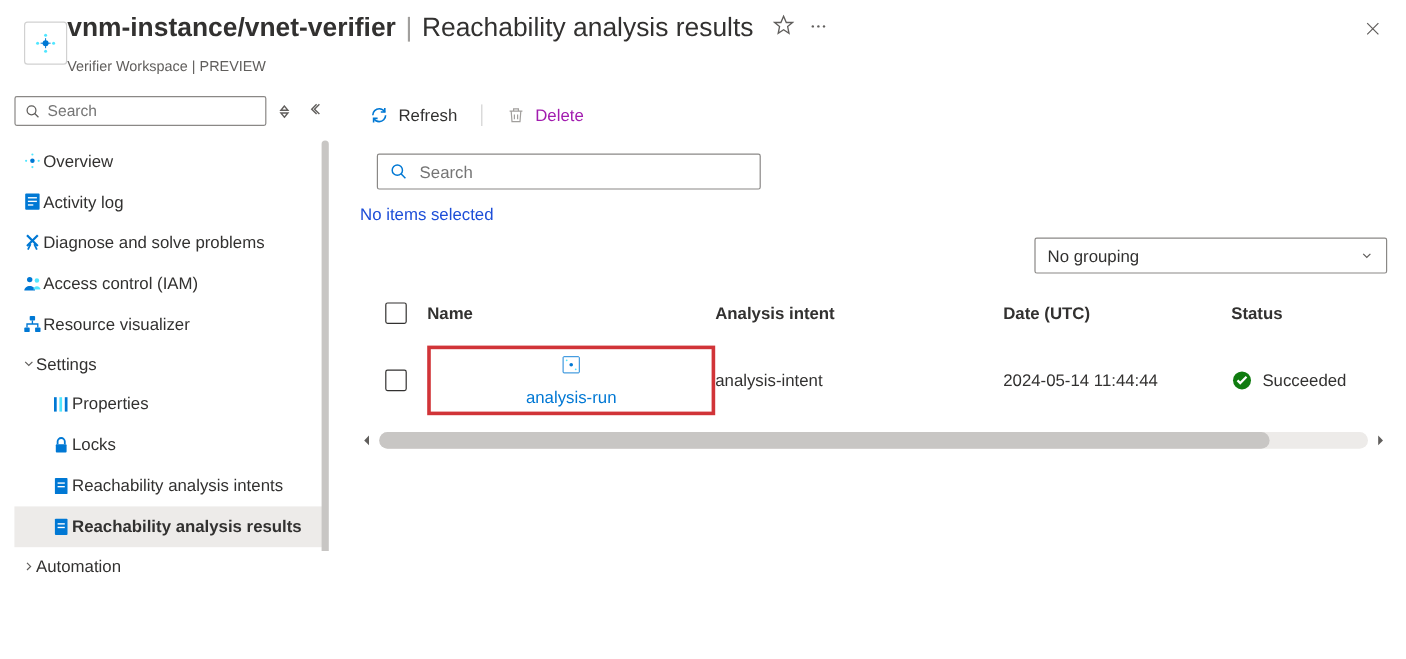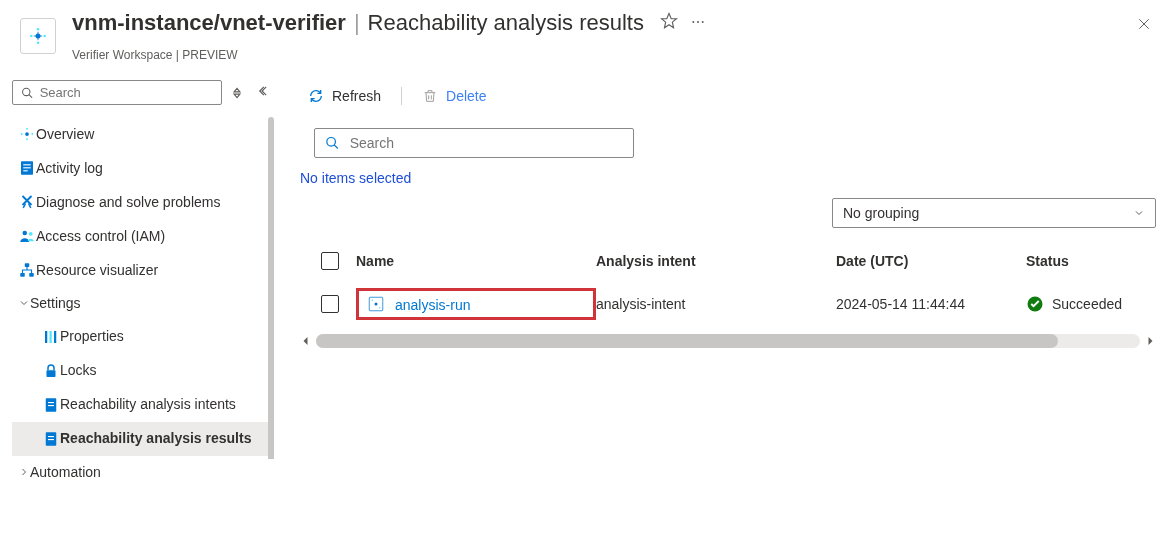--- a/index.html
+++ b/index.html
@@ -1,18 +1,18 @@
 <!DOCTYPE html>
 <html><head>
   <meta charset="utf-8">
   <style>
     * { box-sizing: border-box; margin: 0; padding: 0; font-family: "Segoe UI", -apple-system, sans-serif; }
     body { width: 1172px; height: 549px; background: #fff; color: #323130; font-size: 14px; overflow: hidden; }
 
-    .header { display: flex; align-items: center; padding: 10px 20px 2px 20px; gap: 16px; }
+    .header { display: flex; align-items: center; padding: 10px 20px 2px 20px; }
     .header-icon-wrap { width: 36px; height: 36px; border: 1px solid #d1d1d1; border-radius: 3px; display: flex; align-items: center; justify-content: center; }
     .header-icon { width: 20px; height: 20px; }
     .header-title-wrap { display: flex; flex-direction: column; flex: 1; }
     .header-title { font-size: 22px; font-weight: 600; color: #323130; display: flex; align-items: center; gap: 8px; }
     .header-title .divider { color: #a19f9d; font-weight: 400; }
     .header-title .sub { font-weight: 400; }
     .header-subtitle { font-size: 12px; color: #605e5c; margin-top: 12px; }
     .header-actions { display: flex; align-items: center; gap: 12px; margin-left: 8px; }
     .star-icon, .more-icon { color: #605e5c; cursor: pointer; }
     .close-icon { position: absolute; right: 20px; top: 16px; cursor: pointer; color: #605e5c; }
@@ -32,43 +32,43 @@
     .sidebar-item.sub { padding-left: 30px; }
     .sidebar-item.selected { background: #edebe9; font-weight: 700; }
     .sidebar-item.selected .label { font-weight: 700; }
     .sidebar-icon { width: 18px; height: 18px; flex-shrink: 0; }
     .sidebar-item .chev { width: 12px; height: 12px; flex-shrink: 0; }
     .sidebar-item .label { flex: 1; line-height: 1.2; }
 
     .main { flex: 1; padding: 8px 16px 8px 20px; display: flex; flex-direction: column; }
     .toolbar { display: flex; align-items: center; gap: 12px; padding: 4px 0 12px 0; }
     .toolbar-btn { display: flex; align-items: center; gap: 8px; padding: 4px 8px; background: none; border: none; font-size: 14px; cursor: pointer; color: #323130; }
-    .toolbar-btn.disabled { color: #3b82f6; cursor: default; }
+    .toolbar-btn.disabled { color: #a21caf; cursor: default; }
     .toolbar-sep { width: 1px; height: 18px; background: #d1d1d1; }
 
     .table-search-row { display: flex; align-items: center; margin: 8px 0 8px 14px; }
     .table-search { display: flex; align-items: center; gap: 10px; border: 1px solid #8a8886; border-radius: 2px; padding: 6px 10px; width: 320px; }
     .table-search input { border: none; outline: none; font-size: 14px; width: 100%; }
 
     .items-selected { font-size: 14px; color: #1d4ed8; margin: 4px 0 12px 0; }
 
     .grouping-row { display: flex; justify-content: flex-end; margin-bottom: 16px; }
-    .grouping-select { width: 324px; border: 1px solid #8a8886; border-radius: 2px; padding: 6px 10px; display: flex; justify-content: space-between; align-items: center; cursor: pointer; font-size: 14px; }
+    .grouping-select { width: 294px; border: 1px solid #8a8886; border-radius: 2px; padding: 6px 10px; display: flex; justify-content: space-between; align-items: center; cursor: pointer; font-size: 14px; }
 
     .table-header { display: flex; align-items: center; padding: 8px 4px; font-weight: 600; font-size: 14px; color: #323130; }
     .col-check { width: 52px; display: flex; justify-content: center; align-items: center; }
     .col-name { flex: 0 0 240px; }
     .col-intent { flex: 0 0 240px; }
     .col-date { flex: 0 0 190px; }
     .col-status { flex: 1; }
     .checkbox { width: 18px; height: 18px; border: 1px solid #323130; border-radius: 2px; cursor: pointer; }
 
     .table-row { display: flex; align-items: center; padding: 10px 4px; font-size: 14px; }
     .name-link { color: #0078d4; cursor: pointer; }
-    .highlight-box { border: 3px solid #d13438; padding: 4px 8px; display: flex; align-items: flex-end; gap: 10px; }
+    .highlight-box { border: 3px solid #d13438; padding: 4px 8px; display: flex; align-items: center; gap: 10px; flex-direction: column; }
     .row-icon { width: 18px; height: 18px; }
 
     .status-cell { display: flex; align-items: center; gap: 8px; }
     .success-icon { width: 18px; height: 18px; }
 
     .scrollbar-row { display: flex; align-items: center; gap: 4px; margin-top: 4px; }
     .scroll-arrow { width: 12px; height: 12px; color: #605e5c; cursor: pointer; }
     .scrollbar-track { flex: 1; height: 14px; background: #edebe9; border-radius: 8px; position: relative; }
     .scrollbar-thumb { position: absolute; left: 0; width: 90%; height: 100%; background: #c8c6c4; border-radius: 8px; }
 

